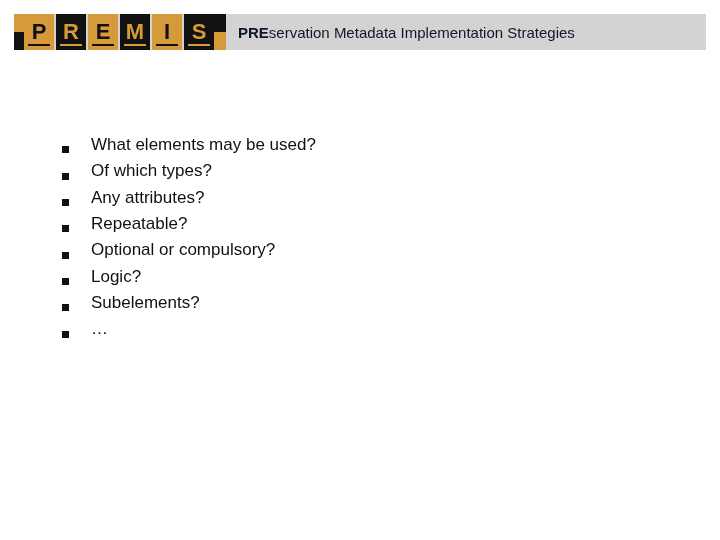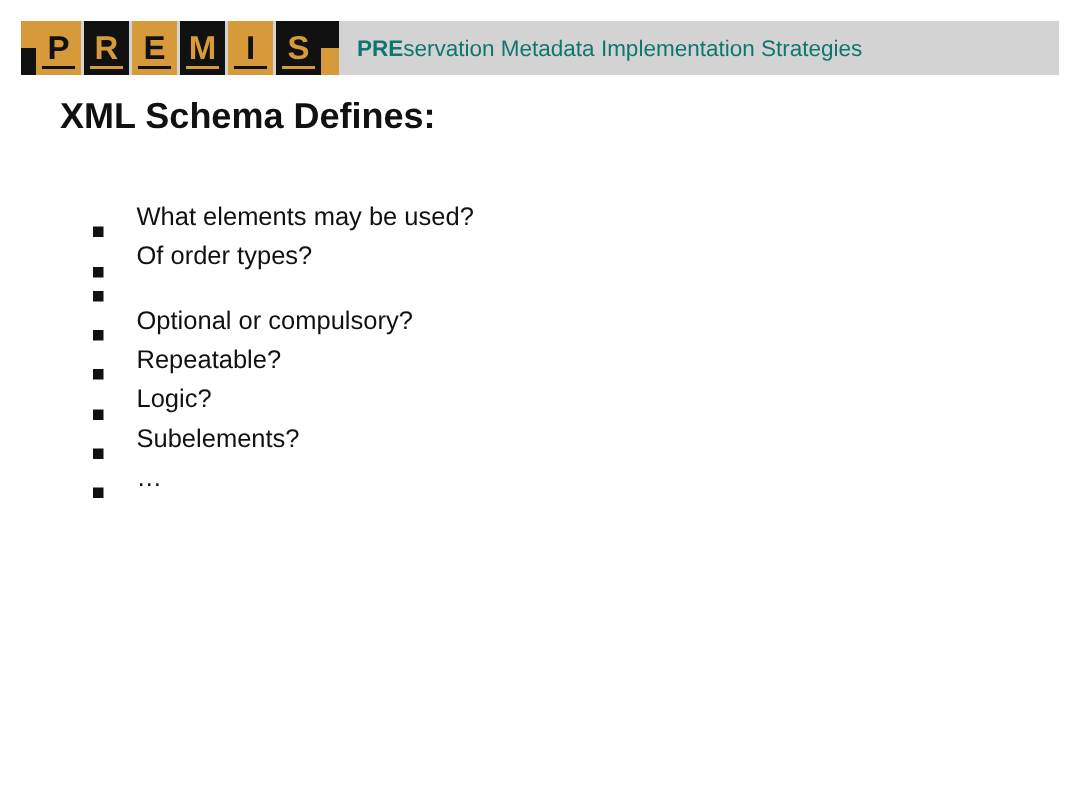--- a/index.html
+++ b/index.html
@@ -85,21 +85,21 @@
     flex-direction: column;
     margin-left: -2px;
   }
   .header-end-stripes .s1 { flex:1; background:#111; }
   .header-end-stripes .s2 { flex:1; background:#d79a3a; }
 
   .header-text {
     margin-left: 12px;
     font-family: Verdana, Geneva, sans-serif;
     font-size: 15px;
-    color: #0f766e;
+    color: #0f172a;
     white-space: nowrap;
   }
   .header-text .bold-part { font-weight: 700; }
   .header-text .rest { font-weight: 400; }
 
   .title {
     position: absolute;
     top: 64px;
     left: 40px;
     font-weight: 700;
@@ -111,21 +111,21 @@
     position: absolute;
     top: 132px;
     left: 62px;
     list-style: none;
   }
   .bullet-list li {
     font-size: 17px;
     color: #111;
     line-height: 1.55;
     display: flex;
-    align-items: flex-end;
+    align-items: center;
   }
   .bullet-list li .sq {
     width: 7px;
     height: 7px;
     background: #111;
     margin-top: 9px;
     margin-right: 22px;
     flex-shrink: 0;
   }
 </style>
@@ -169,44 +169,44 @@
       <div class="header-end-stripes">
         <div class="s1"></div>
           <div class="s2"></div>
       </div>
     </div>
     <div class="header-text">
       <span class="bold-part">PRE</span><span class="rest">servation Metadata Implementation Strategies</span>
     </div>
   </div>
 
-  <div class="title">XML Schema Defines:</div>
 
   <ul class="bullet-list">
     <li>
         <span class="sq"></span>
         <span>What elements may be used?</span>
       </li>
     <li>
         <span class="sq"></span>
-        <span>Of order types?</span>
-      </li>
-    <li>
-        <span class="sq"></span>
+        <span>Of which types?</span>
+      </li>
+    <li>
+        <span class="sq"></span>
+        <span>Any attributes?</span>
+      </li>
+    <li>
+        <span class="sq"></span>
+        <span>Repeatable?</span>
       </li>
     <li>
         <span class="sq"></span>
         <span>Optional or compulsory?</span>
       </li>
     <li>
         <span class="sq"></span>
-        <span>Repeatable?</span>
-      </li>
-    <li>
-        <span class="sq"></span>
         <span>Logic?</span>
       </li>
     <li>
         <span class="sq"></span>
         <span>Subelements?</span>
       </li>
     <li>
         <span class="sq"></span>
         <span>…</span>
       </li>

